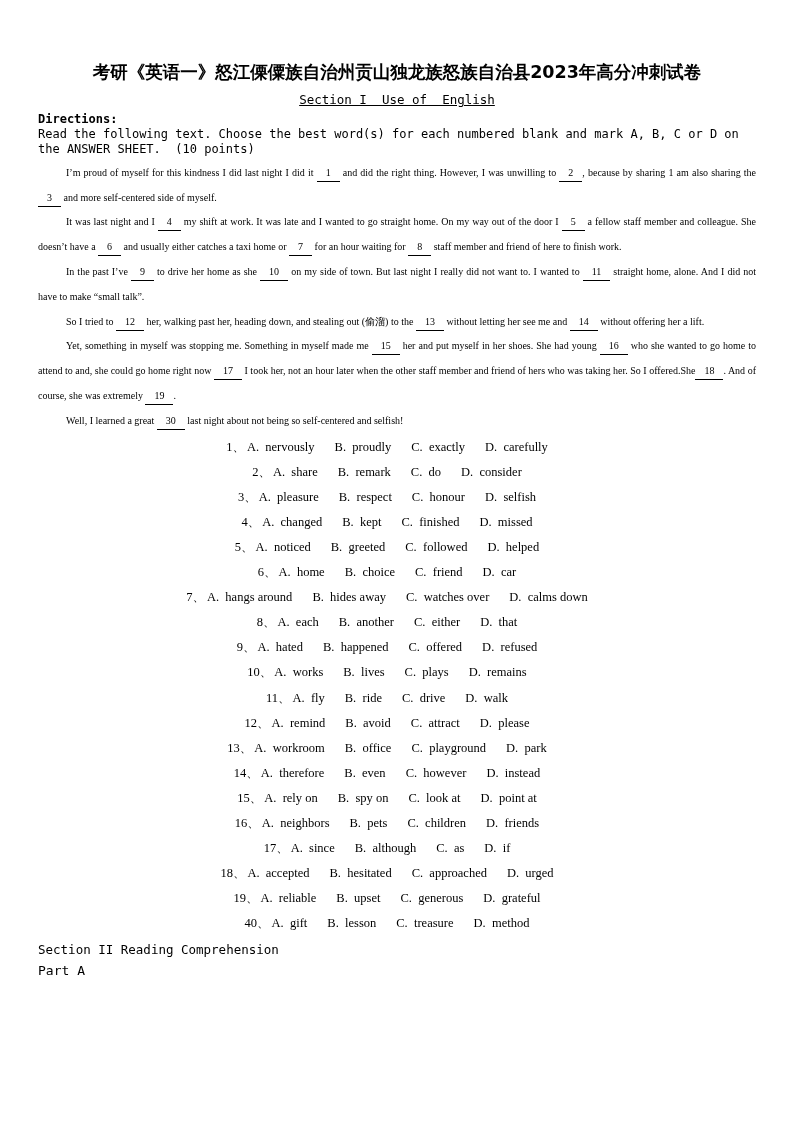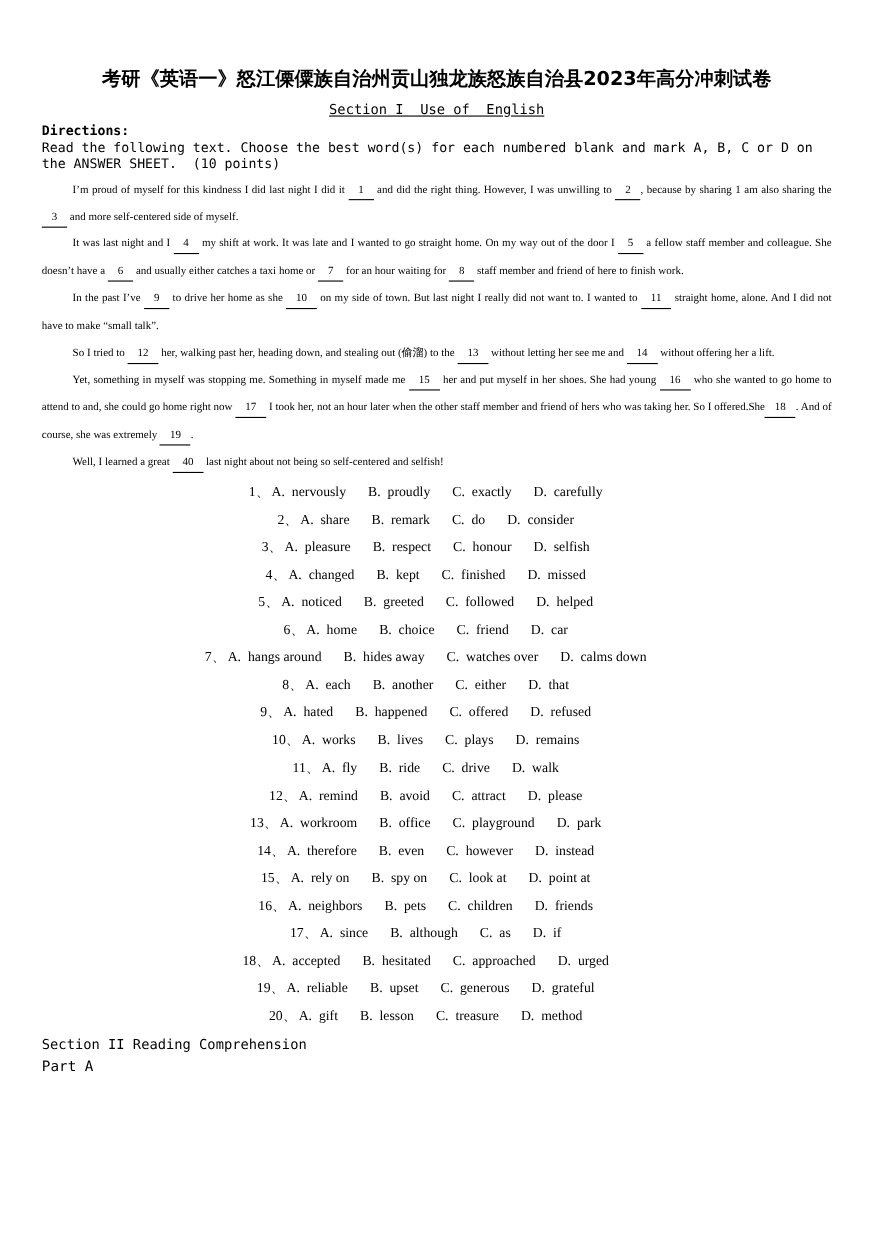--- a/index.html
+++ b/index.html
@@ -91,21 +91,21 @@
   <div class="directions">
     <div class="directions-label">Directions:</div>
     <div class="directions-text">Read the following text. Choose the best word(s) for each numbered blank and mark A, B, C or D on the ANSWER SHEET.  (10 points)</div>
   </div>
   <div class="passage" id="passage">
       <p>I’m proud of myself for this kindness I did last night I did it <span class="blank">1</span> and did the right thing. However, I was unwilling to <span class="blank">2</span>, because by sharing 1 am also sharing the <span class="blank">3</span> and more self-centered side of myself.</p>
       <p>It was last night and I <span class="blank">4</span> my shift at work. It was late and I wanted to go straight home. On my way out of the door I <span class="blank">5</span> a fellow staff member and colleague. She doesn’t have a <span class="blank">6</span> and usually either catches a taxi home or <span class="blank">7</span> for an hour waiting for <span class="blank">8</span> staff member and friend of here to finish work.</p>
       <p>In the past I’ve <span class="blank">9</span> to drive her home as she <span class="blank">10</span> on my side of town. But last night I really did not want to. I wanted to <span class="blank">11</span> straight home, alone. And I did not have to make “small talk”.</p>
       <p>So I tried to <span class="blank">12</span> her, walking past her, heading down, and stealing out (偷溜) to the <span class="blank">13</span> without letting her see me and <span class="blank">14</span> without offering her a lift.</p>
       <p>Yet, something in myself was stopping me. Something in myself made me <span class="blank">15</span> her and put myself in her shoes. She had young <span class="blank">16</span> who she wanted to go home to attend to and, she could go home right now <span class="blank">17</span> I took her, not an hour later when the other staff member and friend of hers who was taking her. So I offered.She<span class="blank">18</span>. And of course, she was extremely <span class="blank">19</span>.</p>
-      <p>Well, I learned a great <span class="blank">40</span> last night about not being so self-centered and selfish!</p>
+      <p>Well, I learned a great <span class="blank">30</span> last night about not being so self-centered and selfish!</p>
     </div>
   <div class="questions" id="questions">
       <div class="question"><span class="qnum">1、</span><span class="option">A.&nbsp; nervously</span><span class="option">B.&nbsp; proudly</span><span class="option">C.&nbsp; exactly</span><span class="option">D.&nbsp; carefully</span></div>
       <div class="question"><span class="qnum">2、</span><span class="option">A.&nbsp; share</span><span class="option">B.&nbsp; remark</span><span class="option">C.&nbsp; do</span><span class="option">D.&nbsp; consider</span></div>
       <div class="question"><span class="qnum">3、</span><span class="option">A.&nbsp; pleasure</span><span class="option">B.&nbsp; respect</span><span class="option">C.&nbsp; honour</span><span class="option">D.&nbsp; selfish</span></div>
       <div class="question"><span class="qnum">4、</span><span class="option">A.&nbsp; changed</span><span class="option">B.&nbsp; kept</span><span class="option">C.&nbsp; finished</span><span class="option">D.&nbsp; missed</span></div>
       <div class="question"><span class="qnum">5、</span><span class="option">A.&nbsp; noticed</span><span class="option">B.&nbsp; greeted</span><span class="option">C.&nbsp; followed</span><span class="option">D.&nbsp; helped</span></div>
       <div class="question"><span class="qnum">6、</span><span class="option">A.&nbsp; home</span><span class="option">B.&nbsp; choice</span><span class="option">C.&nbsp; friend</span><span class="option">D.&nbsp; car</span></div>
       <div class="question"><span class="qnum">7、</span><span class="option">A.&nbsp; hangs around</span><span class="option">B.&nbsp; hides away</span><span class="option">C.&nbsp; watches over</span><span class="option">D.&nbsp; calms down</span></div>
       <div class="question"><span class="qnum">8、</span><span class="option">A.&nbsp; each</span><span class="option">B.&nbsp; another</span><span class="option">C.&nbsp; either</span><span class="option">D.&nbsp; that</span></div>
@@ -113,17 +113,17 @@
       <div class="question"><span class="qnum">10、</span><span class="option">A.&nbsp; works</span><span class="option">B.&nbsp; lives</span><span class="option">C.&nbsp; plays</span><span class="option">D.&nbsp; remains</span></div>
       <div class="question"><span class="qnum">11、</span><span class="option">A.&nbsp; fly</span><span class="option">B.&nbsp; ride</span><span class="option">C.&nbsp; drive</span><span class="option">D.&nbsp; walk</span></div>
       <div class="question"><span class="qnum">12、</span><span class="option">A.&nbsp; remind</span><span class="option">B.&nbsp; avoid</span><span class="option">C.&nbsp; attract</span><span class="option">D.&nbsp; please</span></div>
       <div class="question"><span class="qnum">13、</span><span class="option">A.&nbsp; workroom</span><span class="option">B.&nbsp; office</span><span class="option">C.&nbsp; playground</span><span class="option">D.&nbsp; park</span></div>
       <div class="question"><span class="qnum">14、</span><span class="option">A.&nbsp; therefore</span><span class="option">B.&nbsp; even</span><span class="option">C.&nbsp; however</span><span class="option">D.&nbsp; instead</span></div>
       <div class="question"><span class="qnum">15、</span><span class="option">A.&nbsp; rely on</span><span class="option">B.&nbsp; spy on</span><span class="option">C.&nbsp; look at</span><span class="option">D.&nbsp; point at</span></div>
       <div class="question"><span class="qnum">16、</span><span class="option">A.&nbsp; neighbors</span><span class="option">B.&nbsp; pets</span><span class="option">C.&nbsp; children</span><span class="option">D.&nbsp; friends</span></div>
       <div class="question"><span class="qnum">17、</span><span class="option">A.&nbsp; since</span><span class="option">B.&nbsp; although</span><span class="option">C.&nbsp; as</span><span class="option">D.&nbsp; if</span></div>
       <div class="question"><span class="qnum">18、</span><span class="option">A.&nbsp; accepted</span><span class="option">B.&nbsp; hesitated</span><span class="option">C.&nbsp; approached</span><span class="option">D.&nbsp; urged</span></div>
       <div class="question"><span class="qnum">19、</span><span class="option">A.&nbsp; reliable</span><span class="option">B.&nbsp; upset</span><span class="option">C.&nbsp; generous</span><span class="option">D.&nbsp; grateful</span></div>
-      <div class="question"><span class="qnum">20、</span><span class="option">A.&nbsp; gift</span><span class="option">B.&nbsp; lesson</span><span class="option">C.&nbsp; treasure</span><span class="option">D.&nbsp; method</span></div>
+      <div class="question"><span class="qnum">40、</span><span class="option">A.&nbsp; gift</span><span class="option">B.&nbsp; lesson</span><span class="option">C.&nbsp; treasure</span><span class="option">D.&nbsp; method</span></div>
     </div>
   <div class="section2-heading">Section II Reading Comprehension</div>
   <div class="part-a">Part A</div>
 </div>
 
 </body></html>

